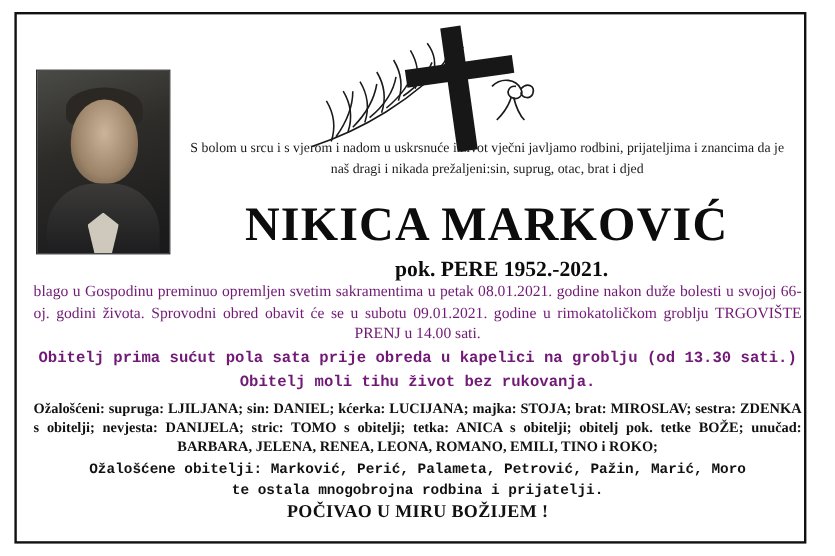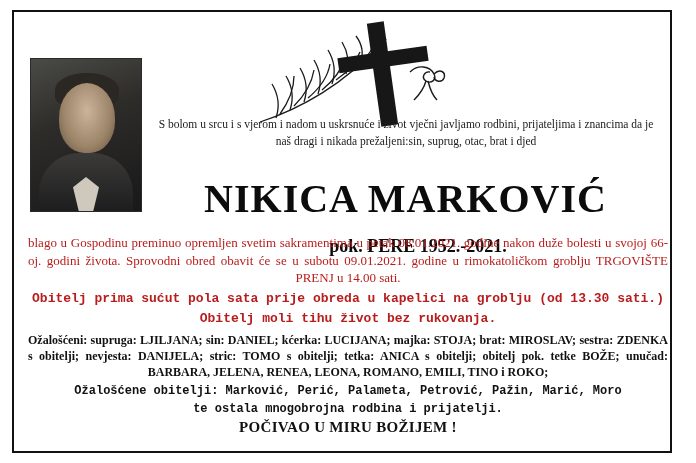--- a/index.html
+++ b/index.html
@@ -146,42 +146,42 @@
     width: 668px;
     text-align: center;
   }
   .name {
     font-size: 40px;
     letter-spacing: 1px;
     font-weight: 700;
     line-height: 1.05;
     color: #0c0c0c;
     font-family: "Liberation Serif", serif;
-    margin: 16px;
+    margin: 4px;
     padding-left: 115px;
   }
   .subname {
     font-size: 18px;
     font-weight: 700;
     margin-top: 6px;
     padding-left: 140px;
     color: #0c0c0c;
   }
   .body-block {
     position: absolute;
     left: 28px;
     top: 234px;
     width: 640px;
     text-align: center;
   }
   p.para {
     margin: 0 0 3px 0;
     font-size: 13px;
     line-height: 1.35;
-    color: #b91c1c;
+    color: #701a75;
     text-align: justify;
     text-align-last: center;
   }
   p.bold {
     font-weight: 700;
   }
   p.center {
     text-align: center;
     text-align-last: center;
     font-family: Liberation Mono, monospace;

